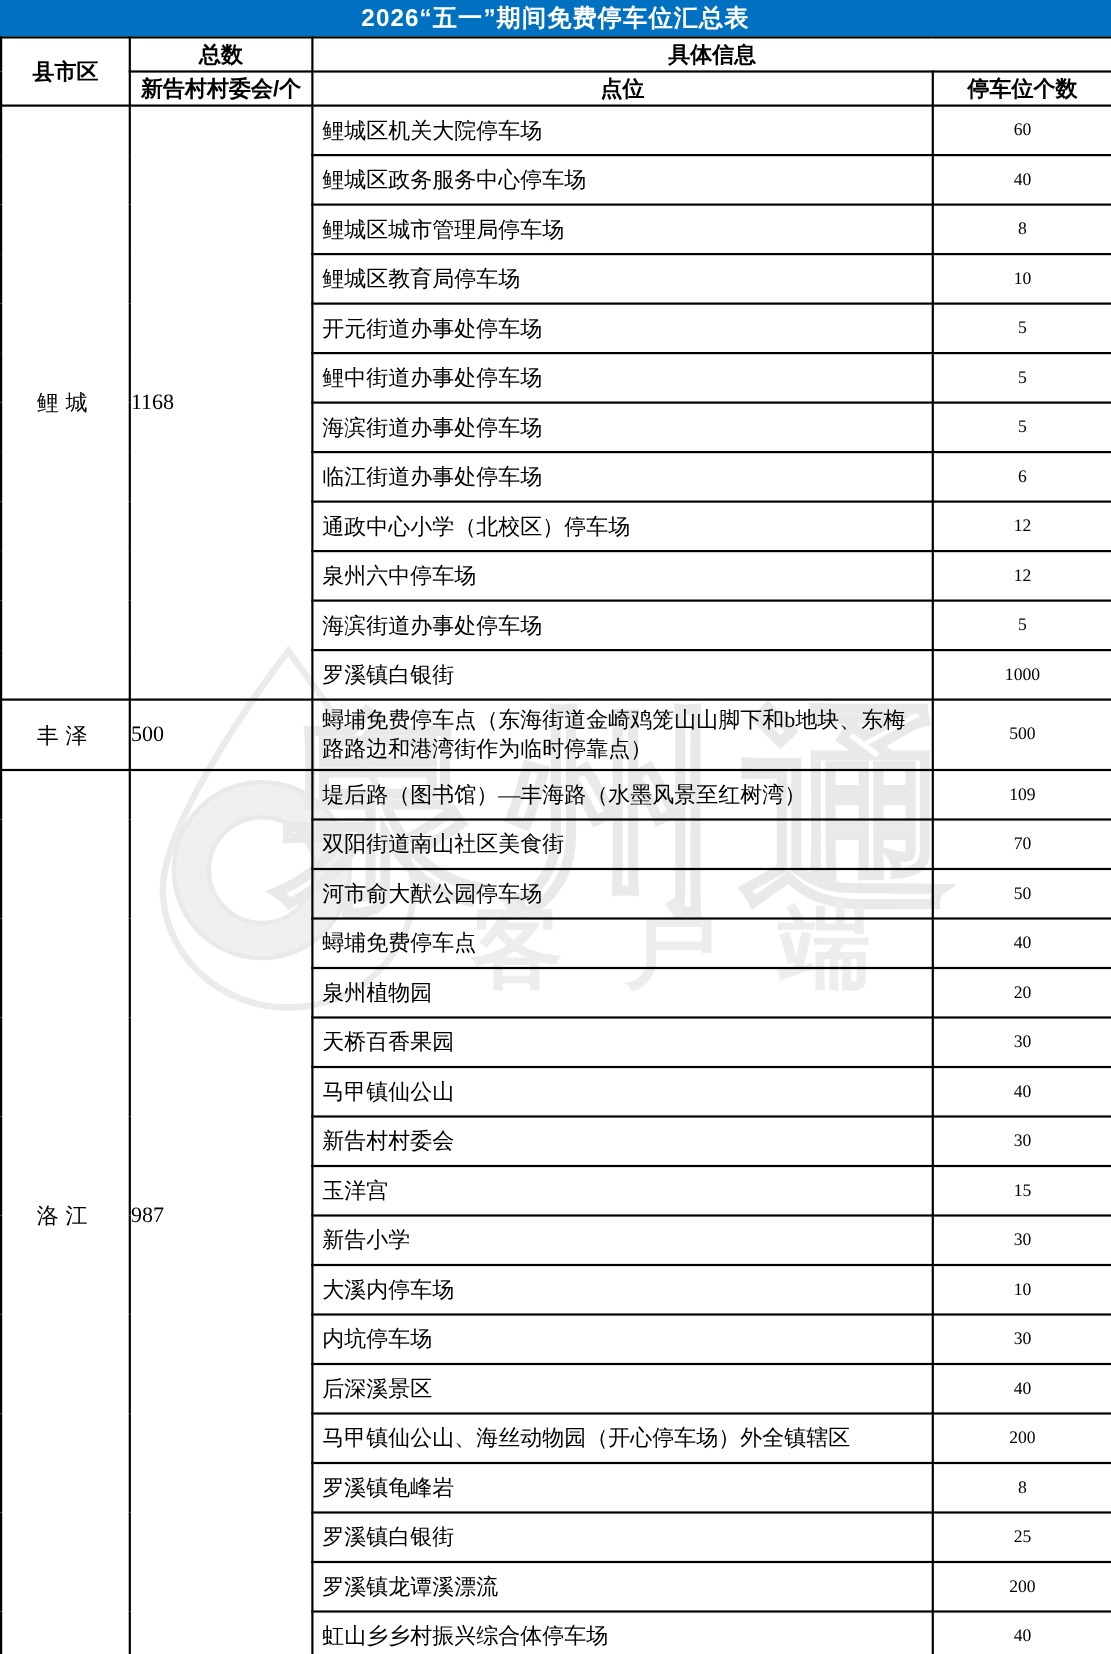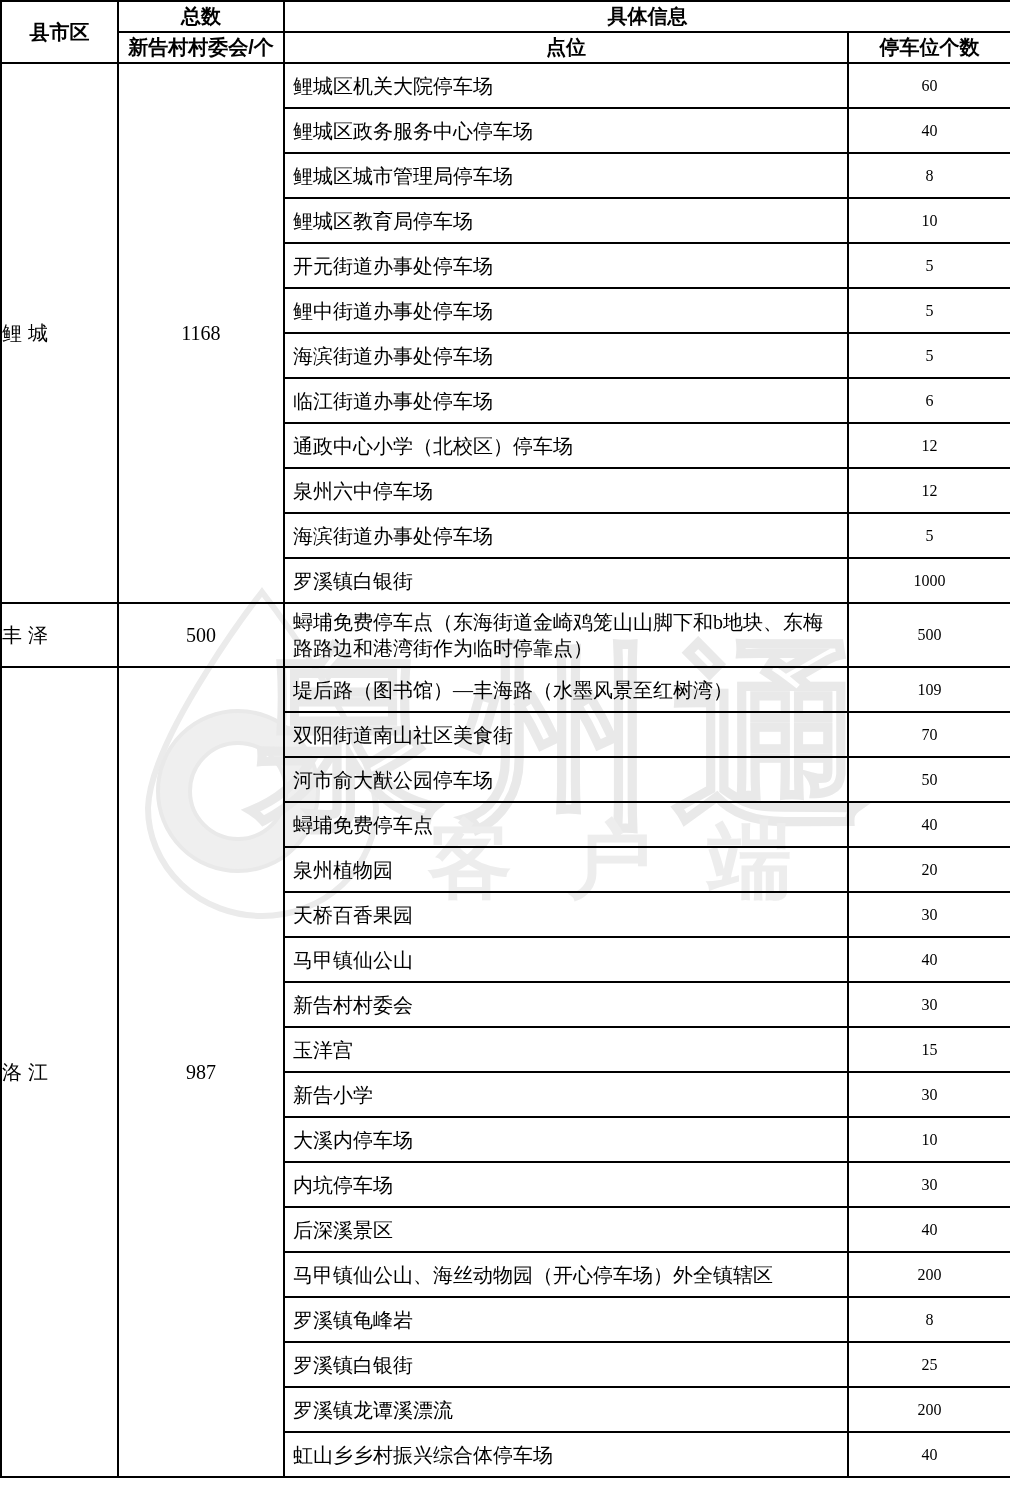--- a/index.html
+++ b/index.html
@@ -35,39 +35,40 @@
     border-collapse:collapse;background:transparent;
   }
   .tbl th,.tbl td{border:2px solid #000;padding:0;background:transparent;}
   .tbl thead th{
     font-family:"Liberation Sans","DejaVu Sans",sans-serif;font-weight:bold;
     font-size:20px;height:29px;text-align:center;vertical-align:middle;
   }
   .tbl tbody tr{height:45px;}
   td.loc{font-size:20px;text-align:left;vertical-align:middle;padding:5px 6px 5px 8px;line-height:26px;}
   td.num{font-size:16px;text-align:center;vertical-align:middle;}
-  td.district{font-size:20px;text-align:left;vertical-align:middle;letter-spacing:6px;}
-  td.total{font-size:20px;text-align:center;vertical-align:middle;}
+  td.district{font-size:20px;text-align:center;vertical-align:middle;letter-spacing:6px;}
+  td.total{font-size:20px;vertical-align:middle;}
 </style>
 </head>
 <body>
 
 <div class="page">
 
   <div class="watermark">
     <svg class="wm-drop" width="272" height="338" viewBox="0 0 272 338">
       <path d="M136 8 C136 8 248 152 250 224 A114 108 0 1 1 22 224 C24 152 136 8 136 8 Z" fill="none" stroke="#ebebeb" stroke-width="6"></path>
       <circle cx="112" cy="207" r="64" fill="none" stroke="#efefef" stroke-width="30"></circle>
       <circle cx="112" cy="207" r="80" fill="none" stroke="#e9e9e9" stroke-width="4"></circle>
       <circle cx="112" cy="207" r="48" fill="none" stroke="#e9e9e9" stroke-width="4"></circle>
     </svg>
     <div class="wm-brand">泉州通</div>
     <div class="wm-client">客户端</div>
   </div>
 
+  <div class="title-bar">2026“五一”期间免费停车位汇总表</div>
 
   <table class="tbl">
     <colgroup>
       <col style="width:117px">
         <col style="width:166px">
         <col style="width:564px">
         <col style="width:163px">
     </colgroup>
     <thead>
       <tr>

